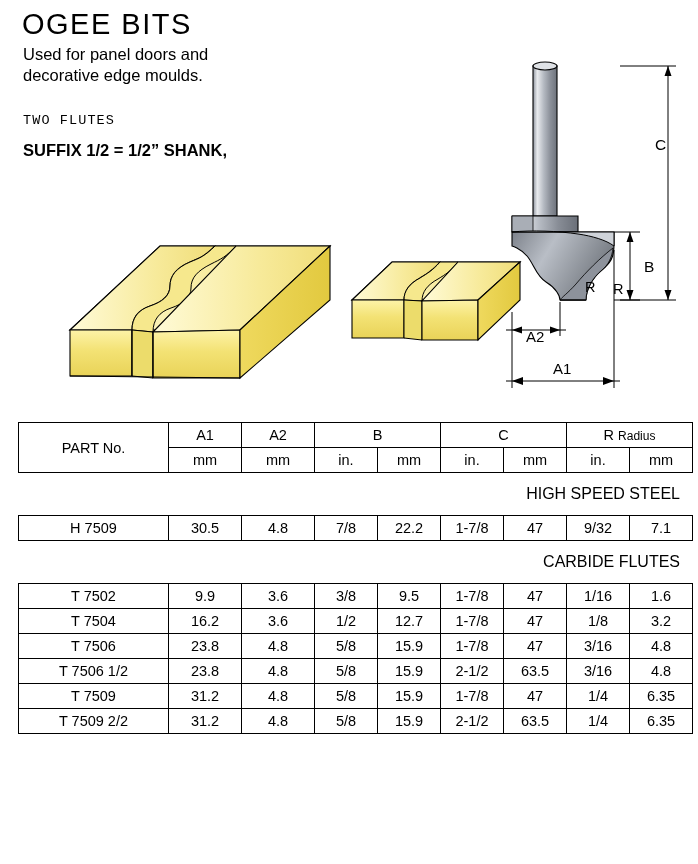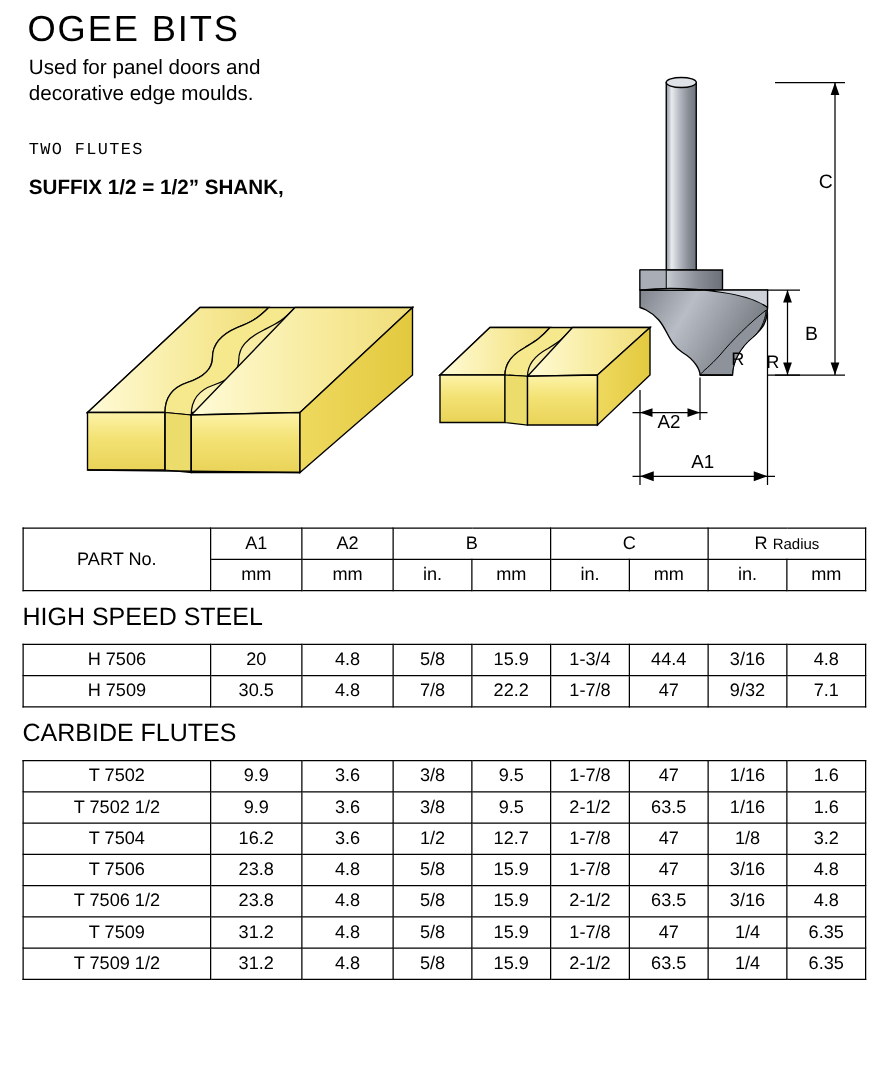--- a/index.html
+++ b/index.html
@@ -100,23 +100,23 @@
   td.partheadcell {
     text-align: left;
     padding-left: 14px;
     font-size: 15px;
   }
   .smallcaps {
     font-size: 12px;
   }
   tr.sectionrow td {
     border: none;
-    text-align: left;
+    text-align: right;
     height: 42px;
-    font-size: 20px;
+    font-size: 16px;
     vertical-align: middle;
   }
   .secondhdr td { height: 25px; margin-top: 12px; }
 </style>
 </head>
 <body>
 
 <div id="page">
 
   <div class="title">OGEE BITS</div>
@@ -315,31 +315,20 @@
           <col class="c-num">
         <col class="c-in">
           <col class="c-mm">
           <col class="c-in">
           <col class="c-mm">
         <col class="c-in">
           <col class="c-mm">
       </colgroup>
       <tbody>
         <tr>
-          <td class="partcell">H 7506</td>
-          <td>20</td>
-          <td>4.8</td>
-          <td>5/8</td>
-          <td>15.9</td>
-          <td>1-3/4</td>
-          <td>44.4</td>
-          <td>3/16</td>
-          <td>4.8</td>
-        </tr>
-        <tr>
           <td class="partcell">H 7509</td>
           <td>30.5</td>
           <td>4.8</td>
           <td>7/8</td>
           <td>22.2</td>
           <td>1-7/8</td>
           <td>47</td>
           <td>9/32</td>
           <td>7.1</td>
         </tr>
@@ -372,31 +361,20 @@
           <td>9.9</td>
           <td>3.6</td>
           <td>3/8</td>
           <td>9.5</td>
           <td>1-7/8</td>
           <td>47</td>
           <td>1/16</td>
           <td>1.6</td>
         </tr>
         <tr>
-          <td class="partcell">T 7502 1/2</td>
-          <td>9.9</td>
-          <td>3.6</td>
-          <td>3/8</td>
-          <td>9.5</td>
-          <td>2-1/2</td>
-          <td>63.5</td>
-          <td>1/16</td>
-          <td>1.6</td>
-        </tr>
-        <tr>
           <td class="partcell">T 7504</td>
           <td>16.2</td>
           <td>3.6</td>
           <td>1/2</td>
           <td>12.7</td>
           <td>1-7/8</td>
           <td>47</td>
           <td>1/8</td>
           <td>3.2</td>
         </tr>
@@ -427,21 +405,21 @@
           <td>31.2</td>
           <td>4.8</td>
           <td>5/8</td>
           <td>15.9</td>
           <td>1-7/8</td>
           <td>47</td>
           <td>1/4</td>
           <td>6.35</td>
         </tr>
         <tr>
-          <td class="partcell">T 7509 1/2</td>
+          <td class="partcell">T 7509 2/2</td>
           <td>31.2</td>
           <td>4.8</td>
           <td>5/8</td>
           <td>15.9</td>
           <td>2-1/2</td>
           <td>63.5</td>
           <td>1/4</td>
           <td>6.35</td>
         </tr>
       </tbody>

